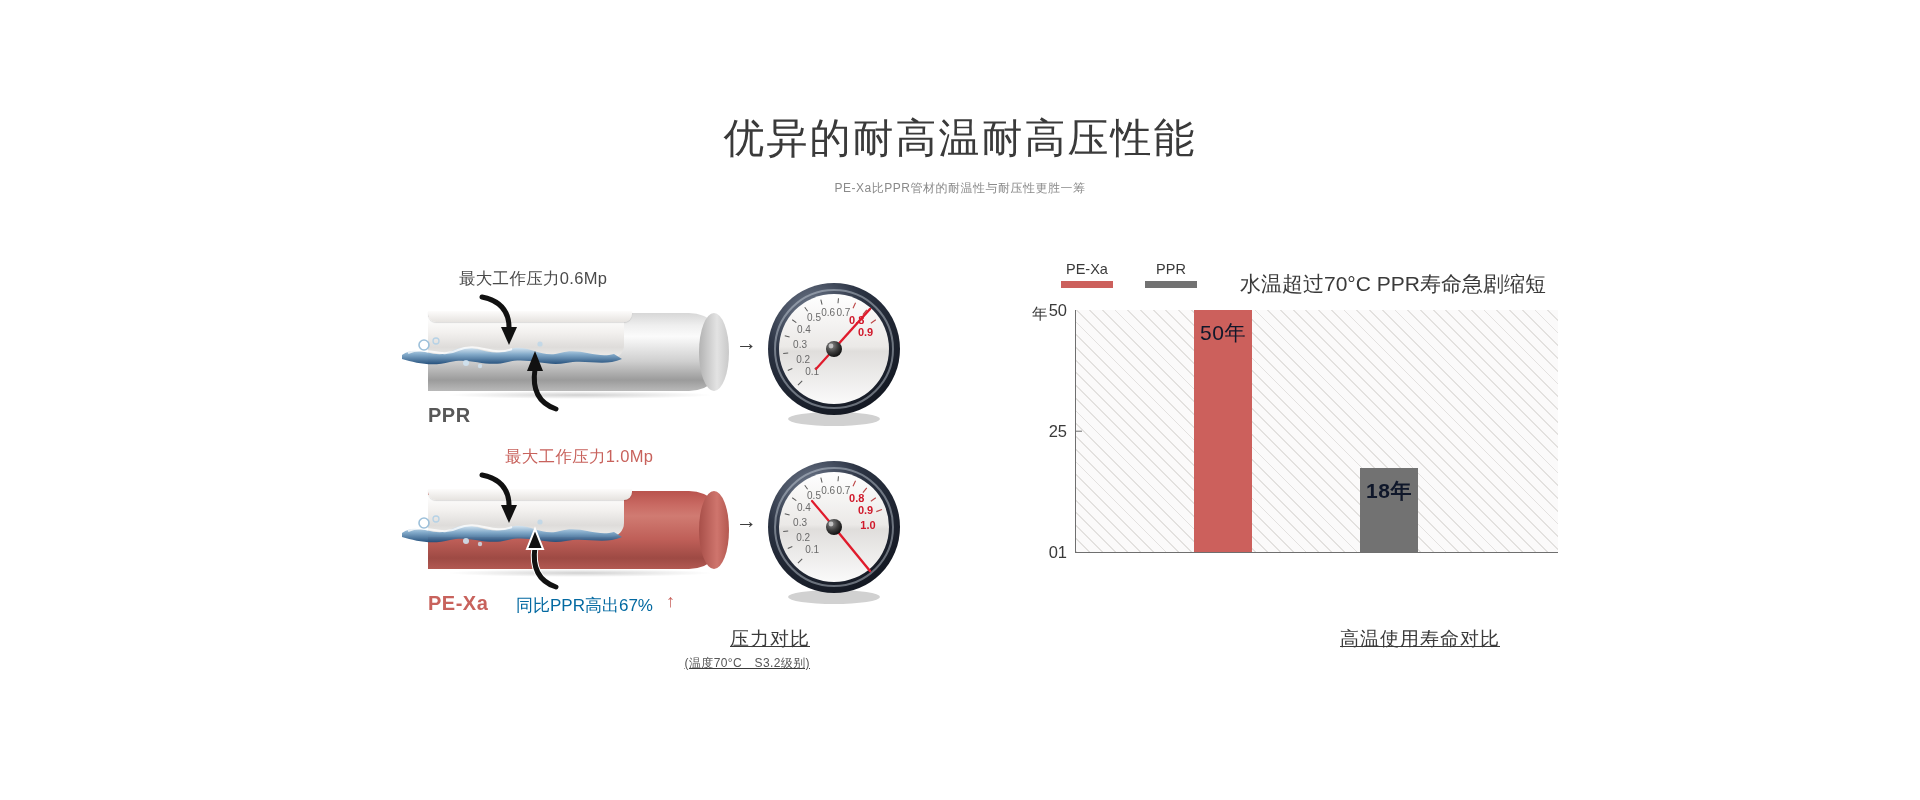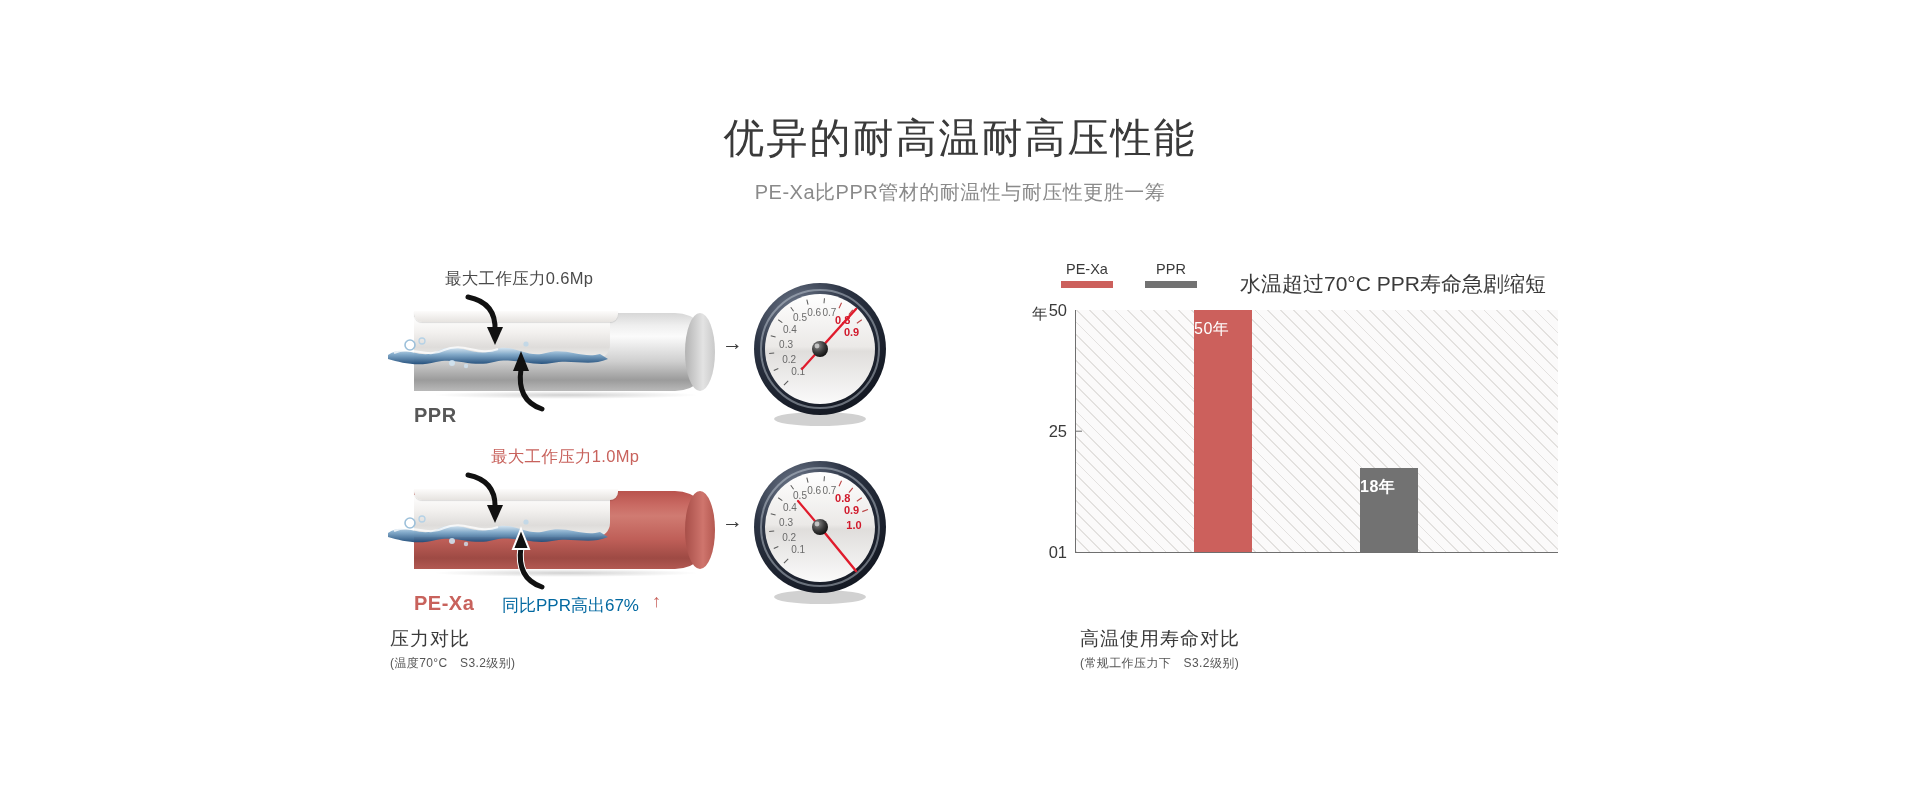--- a/index.html
+++ b/index.html
@@ -11,28 +11,28 @@
   .stage{position:absolute;left:0;top:0;width:1920px;height:708px;}
 
   
   .page-title{
     position:absolute;left:0;top:118px;width:1920px;text-align:center;
     font-size:41px;font-weight:400;letter-spacing:2px;color:#3a3a3a;
     line-height:1;
   }
   .page-subtitle{
     position:absolute;left:0;top:182px;width:1920px;text-align:center;
-    font-size:20px;font-weight:400;letter-spacing:.5px;color:#8a8a8a;
+    font-size:12px;font-weight:400;letter-spacing:.5px;color:#8a8a8a;
     line-height:1;
   }
 
   
   .left-panel{position:absolute;left:390px;top:280px;width:540px;height:400px;}
 
-  .pipe-row{position:absolute;left:2px;width:540px;height:150px;}
+  .pipe-row{position:absolute;left:16px;width:540px;height:150px;}
   .pipe-row.row-ppr{top:0;}
   .pipe-row.row-pexa{top:178px;}
 
   .pressure-label{
     position:absolute;left:53px;top:-12px;font-size:16.5px;white-space:nowrap;
     letter-spacing:.3px;
   }
   .row-ppr .pressure-label{color:#4a4a4a;}
   .row-pexa .pressure-label{color:#c8625c;margin-left:46px;}
 
@@ -80,21 +80,21 @@
     position:absolute;left:22px;font-size:20px;font-weight:700;letter-spacing:.5px;
   }
   .row-ppr .material-name{top:124px;color:#575757;}
   .row-pexa .material-name{top:134px;color:#c8625c;}
   .gain-note{
     position:absolute;left:110px;top:136px;font-size:17px;color:#0369a1;white-space:nowrap;
   }
   .gain-arrow{position:absolute;left:260px;top:133px;font-size:18px;color:#c8625c;}
 
   
-  .caption-block{position:absolute;text-align:left;width:420px;}
+  .caption-block{position:absolute;text-align:right;width:420px;text-decoration:underline;}
   .caption-main{font-size:19px;color:#3a3a3a;letter-spacing:1px;line-height:1.5;}
   .caption-sub{font-size:12px;color:#555;letter-spacing:.4px;line-height:1.6;}
   #left-caption{left:390px;top:625px;}
   #right-caption{left:1080px;top:625px;}
 
   
   .chart-panel{position:absolute;left:1040px;top:260px;width:520px;height:360px;}
   .legend{position:absolute;left:18px;top:0;display:flex;gap:26px;}
   .legend-item{display:flex;flex-direction:column;align-items:center;width:58px;}
   .legend-text{font-size:14.5px;color:#3a3a3a;line-height:1.25;}
@@ -113,22 +113,22 @@
     border-bottom:1.6px solid #6f6f6f;
     box-sizing:content-box;
     padding-left:32px;
   }
   .ytick{position:absolute;right:100%;transform:translateY(-50%);
          padding-right:9px;font-size:16.5px;color:#3a3a3a;white-space:nowrap;}
   .ytick .dash{position:absolute;left:100%;top:50%;width:6px;height:1.6px;
                background:#6f6f6f;transform:translateY(-50%);}
   .bar{position:absolute;bottom:0;}
   .bar-label{
-    position:absolute;left:0;right:0;top:9px;
-    color:#ffffff;font-size:16px;letter-spacing:.5px;
+    position:absolute;left:0;right:0;top:9px;text-align:center;
+    color:#0f172a;font-size:21px;letter-spacing:.5px;
   }
 </style>
 </head>
 <body>
 
 <div class="stage">
 
   <div class="page-title">优异的耐高温耐高压性能</div>
   <div class="page-subtitle">PE-Xa比PPR管材的耐温性与耐压性更胜一筹</div>
 
@@ -427,16 +427,15 @@
         <span class="bar-label">50年</span>
       </div>
       <div class="bar" id="bar-1" style="left: 284px; width: 58px; height: 34.6939%; background: rgb(114, 114, 114); font-weight: bold;">
         <span class="bar-label">18年</span>
       </div>
     </div>
   </div>
 
   <div class="caption-block" id="right-caption">
     <div class="caption-main">高温使用寿命对比</div>
-    <div class="caption-sub">(常规工作压力下　S3.2级别)</div>
   </div>
 
 </div>
 
 </body></html>

